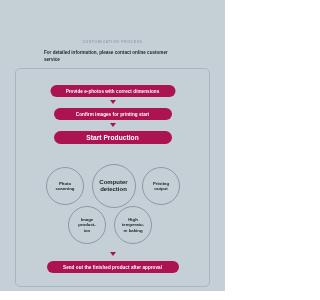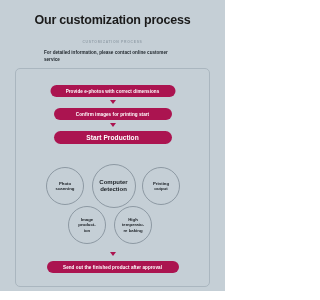--- a/index.html
+++ b/index.html
@@ -160,21 +160,20 @@
     background: #ffffff;
   }
 </style>
 </head>
 <body>
 
 <div id="page">
 
   <div class="canvas">
 
-    <div class="page-title">Our customization process</div>
 
     <div class="eyebrow">CUSTOMIZATION PROCESS</div>
 
     <div class="subtitle">For detailed information, please contact online customer service</div>
 
     <div class="flow-panel">
 
       <div class="pill wide pill-1">Provide e-photos with correct dimensions</div>
 
       <div class="arrow arrow-1"></div>

